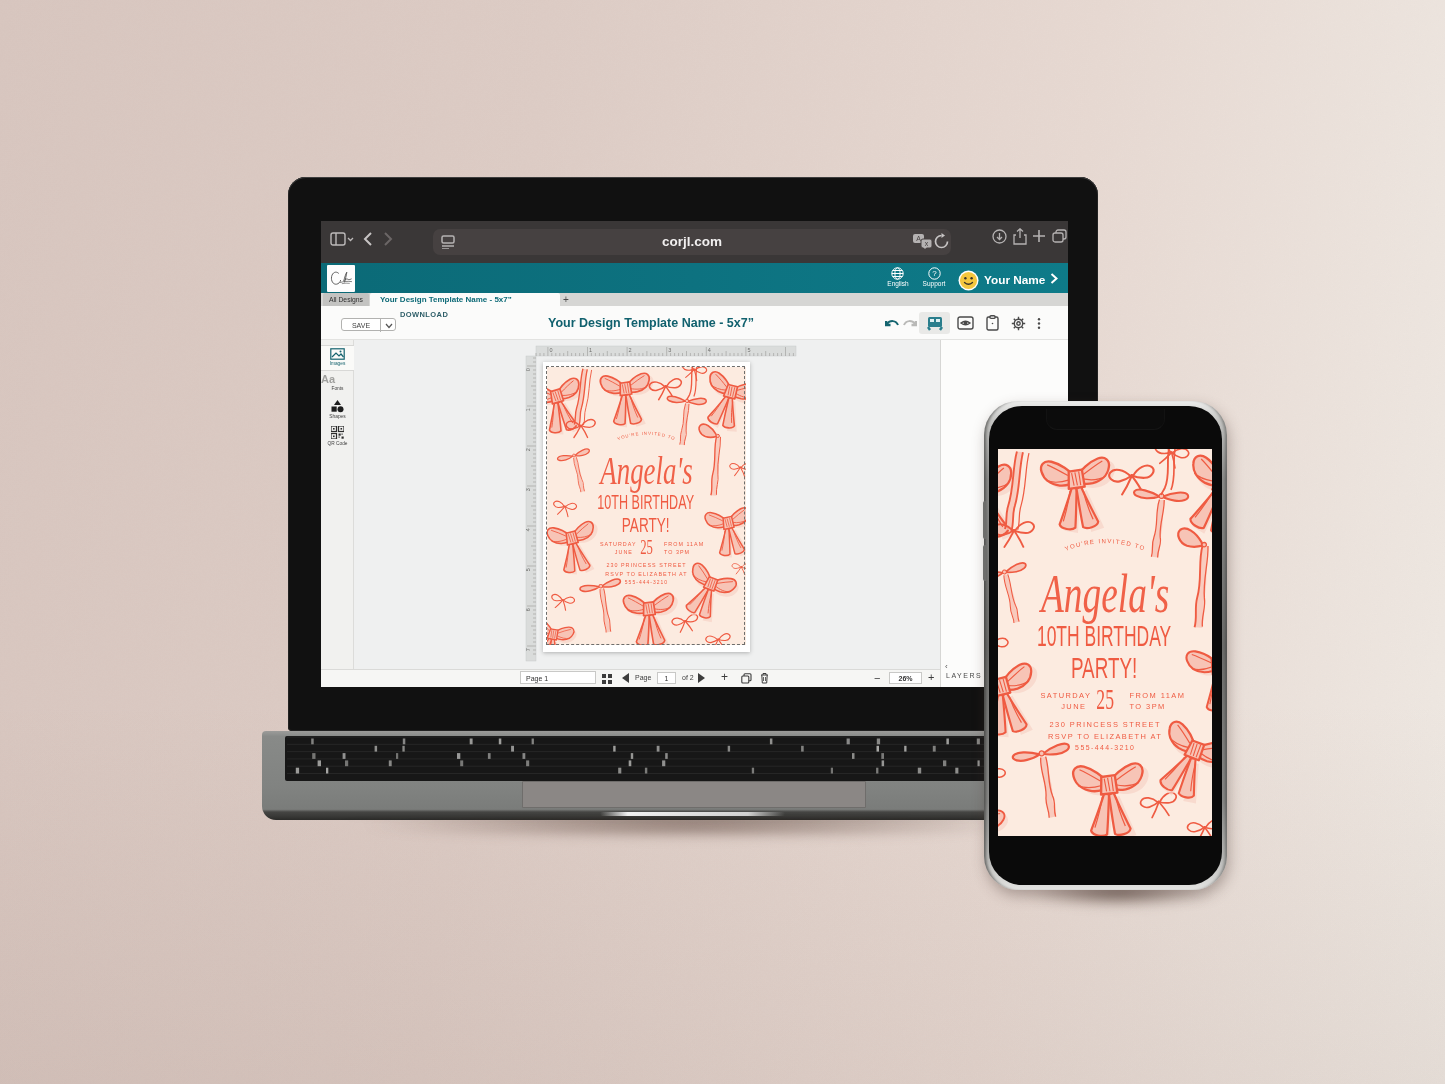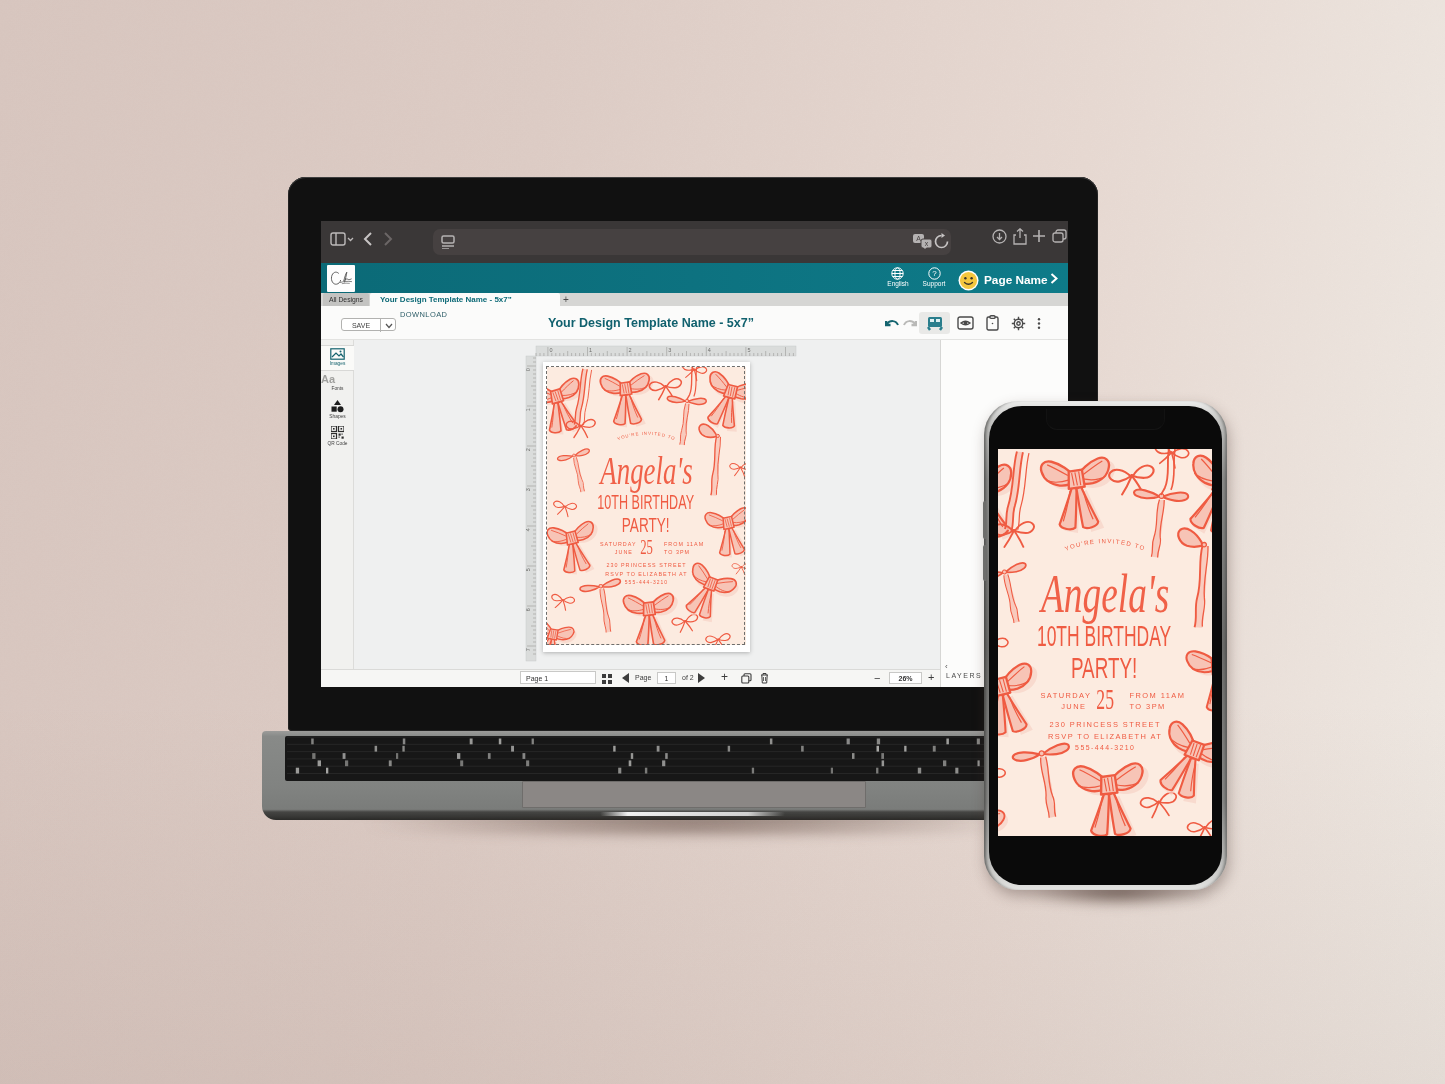--- a/index.html
+++ b/index.html
@@ -165,20 +165,21 @@
       </svg>
 
 <div style="position:absolute;left:112px;top:8px;width:518px;height:26px;background:#464141;border-radius:7px"></div>
 
 <svg style="position:absolute;left:120px;top:14px" width="14" height="14" viewBox="0 0 14 14" fill="none" stroke="#b5b2b2" stroke-width="1.5">
         <rect x="1" y="1" width="12" height="7" rx="1.5"></rect>
         <line x1="1" y1="11" x2="13" y2="11"></line>
         <line x1="1" y1="14" x2="8" y2="14"></line>
       </svg>
 
+<div style="position:absolute;left:112px;top:13px;width:518px;text-align:center;font-size:13.5px;font-weight:700;color:#f1efef">corjl.com</div>
 
 <svg style="position:absolute;left:592px;top:13px" width="22" height="16" viewBox="0 0 22 16" fill="#b5b2b2">
         <rect x="0" y="0" width="11" height="9" rx="2"></rect>
         <text x="5.5" y="7" font-size="7" fill="#464141" text-anchor="middle" font-family="Liberation Sans">A</text>
         <rect x="8" y="5" width="11" height="9" rx="2" stroke="#464141" stroke-width="1"></rect>
         <text x="13.5" y="12" font-size="7" fill="#464141" text-anchor="middle" font-family="Liberation Sans">x</text>
         <path d="M12 15 l2 -2 h-4 z"></path>
       </svg>
 
 <svg style="position:absolute;left:613px;top:12px" width="15" height="17" viewBox="0 0 15 17" fill="none" stroke="#c7c4c4" stroke-width="1.7">
@@ -231,21 +232,21 @@
 <div style="position:absolute;left:587px;top:59px;width:52px;text-align:center;font-size:6.5px;color:#fff">Support</div>
 
 <svg style="position:absolute;left:637px;top:48.5px" width="21" height="21" viewBox="0 0 21 21">
         <circle cx="10.5" cy="10.5" r="10" fill="#fff"></circle>
         <circle cx="10.5" cy="10.5" r="8.6" fill="#f4c73e"></circle>
         <circle cx="7.4" cy="8.2" r="1.2" fill="#3a3428"></circle>
         <circle cx="13.6" cy="8.2" r="1.2" fill="#3a3428"></circle>
         <path d="M6.5 12.5 Q10.5 16 14.5 12.5" fill="none" stroke="#3a3428" stroke-width="1.3" stroke-linecap="round"></path>
       </svg>
 
-<div style="position:absolute;left:663px;top:52px;font-size:11.8px;font-weight:700;color:#fff">Page Name</div>
+<div style="position:absolute;left:663px;top:52px;font-size:11.8px;font-weight:700;color:#fff">Your Name</div>
 
 <svg style="position:absolute;left:729px;top:52px" width="8" height="11" viewBox="0 0 8 11" fill="none" stroke="#fff" stroke-width="2">
         <path d="M1.5 1 L6.5 5.5 L1.5 10"></path>
       </svg>
 
 <div style="position:absolute;left:0;top:72px;width:747px;height:13px;background:#d6d6d4"></div>
 
 <div style="position:absolute;left:2px;top:72px;width:46px;height:13px;background:#c3c3c1;font-size:6.8px;color:#2e2e2e;text-align:center;line-height:13px;border-radius:2px 2px 0 0">All Designs</div>
 
 <div style="position:absolute;left:49px;top:72px;width:190px;height:13px;background:#fbfbfa;font-size:8px;font-weight:700;color:#0d6a77;line-height:13px;border-radius:2px 2px 0 0;text-indent:10px">Your Design Template Name - 5x7”</div>
@@ -255,21 +256,21 @@
 <div style="position:absolute;left:0;top:85px;width:747px;height:34px;background:#fbfbfa;border-bottom:1px solid #e3e3e1"></div>
 
 <div style="position:absolute;left:20px;top:97px;width:55px;height:13px;background:#fff;border:1px solid #b2b2b0;border-radius:3px">
         <span style="position:absolute;left:0;top:0;width:38px;text-align:center;font-size:7px;color:#3f3f3f;line-height:13px">SAVE</span>
         <span style="position:absolute;left:38px;top:0;width:1px;height:13px;background:#b2b2b0"></span>
         <svg style="position:absolute;left:43px;top:4px" width="8" height="6" viewBox="0 0 8 6" fill="none" stroke="#555" stroke-width="1.2">
           <path d="M1 1 L4 4.5 L7 1"></path>
         </svg>
       </div>
 
-<div style="position:absolute;left:79px;top:89px;font-size:7.5px;font-weight:400;color:#2e5e68;letter-spacing:.4px">DOWNLOAD</div>
+<div style="position:absolute;left:79px;top:89px;font-size:7.5px;font-weight:700;color:#2e5e68;letter-spacing:.4px">DOWNLOAD</div>
 
 <div style="position:absolute;left:180px;top:95px;width:300px;text-align:center;font-size:12.5px;font-weight:700;color:#11616e">Your Design Template Name - 5x7”</div>
 
 <svg style="position:absolute;left:564px;top:98px" width="15" height="10" viewBox="0 0 15 10" fill="none" stroke="#14646f" stroke-width="2">
         <path d="M2 5 C5 1 11 1 13 6"></path>
         <path d="M1 2 v4 h4.5" fill="none" stroke-width="2.6"></path>
       </svg>
 
 <svg style="position:absolute;left:581px;top:98px" width="15" height="10" viewBox="0 0 15 10" fill="none" stroke="#b9b9b7" stroke-width="2">
         <path d="M13 5 C10 1 4 1 2 6"></path>

